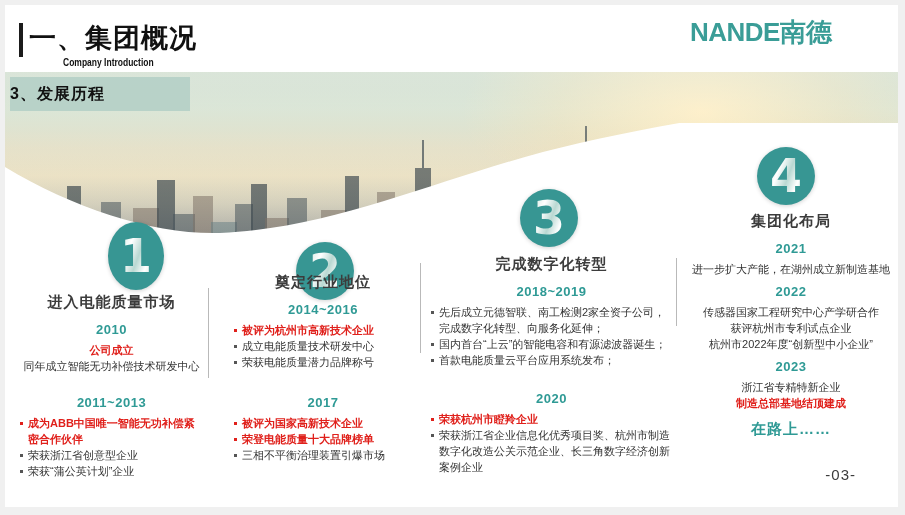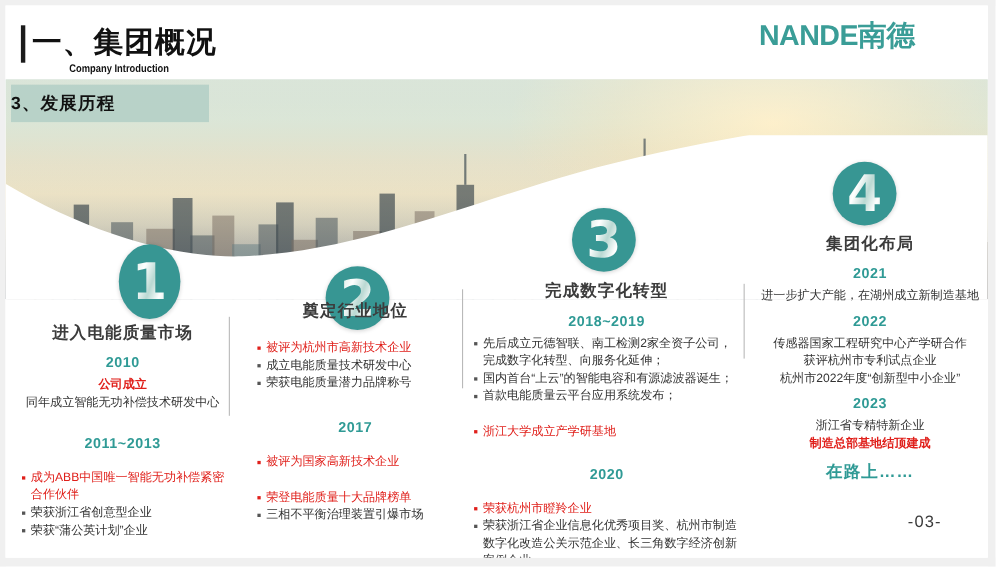--- a/index.html
+++ b/index.html
@@ -109,21 +109,21 @@
   .ctr.bold{font-weight:bold;}
   ul.bl{list-style:none;margin:0;padding:0;text-align:left;}
   ul.bl li{
     font-size:11px;color:#333;line-height:16px;
     padding-left:9px;position:relative;
   }
   ul.bl li:before{
     content:"";position:absolute;left:1px;top:7px;
     width:3px;height:3px;background:#555;
   }
-  ul.bl li.red{color:#e0201b;font-weight:normal;margin-top:16px;}
+  ul.bl li.red{color:#e0201b;font-weight:bold;}
   ul.bl li.red:before{background:#e0201b;}
   .onroad{
     font-size:15px;font-weight:bold;color:#2f9a95;
     letter-spacing:1px;margin-top:9px;
   }
   .divider{position:absolute;width:1px;background:#b9b9b9;}
   .pagenum{
     position:absolute;right:42px;bottom:24px;
     font-size:15px;color:#3c3c3c;letter-spacing:1px;margin-top:21px;
   }
@@ -251,20 +251,21 @@
           <li>荣获浙江省创意型企业</li>
           <li>荣获“蒲公英计划”企业</li>
         </ul>
       </div>
     </div>
 
     <div class="col" style="left:228px;top:268px;width:180px;">
       <div class="col-head">奠定行业地位</div>
 
       <div>
+        <div class="yr">2014~2016</div>
         <ul class="bl">
           <li class="red">被评为杭州市高新技术企业</li>
           <li>成立电能质量技术研发中心</li>
           <li>荣获电能质量潜力品牌称号</li>
         </ul>
       </div>
 
       <div style="height:18px;"></div>
 
       <div>
@@ -279,21 +280,20 @@
 
     <div class="col" style="left:425px;top:250px;width:243px;">
       <div class="col-head">完成数字化转型</div>
 
       <div>
         <div class="yr">2018~2019</div>
         <ul class="bl">
           <li>先后成立元德智联、南工检测2家全资子公司，完成数字化转型、向服务化延伸；</li>
           <li>国内首台“上云”的智能电容和有源滤波器诞生；</li>
           <li>首款电能质量云平台应用系统发布；</li>
-          <li class="red">浙江大学成立产学研基地</li>
         </ul>
       </div>
 
       <div style="height:16px;"></div>
 
       <div>
         <div class="yr">2020</div>
         <ul class="bl">
           <li class="red">荣获杭州市瞪羚企业</li>
           <li>荣获浙江省企业信息化优秀项目奖、杭州市制造数字化改造公关示范企业、长三角数字经济创新案例企业</li>

